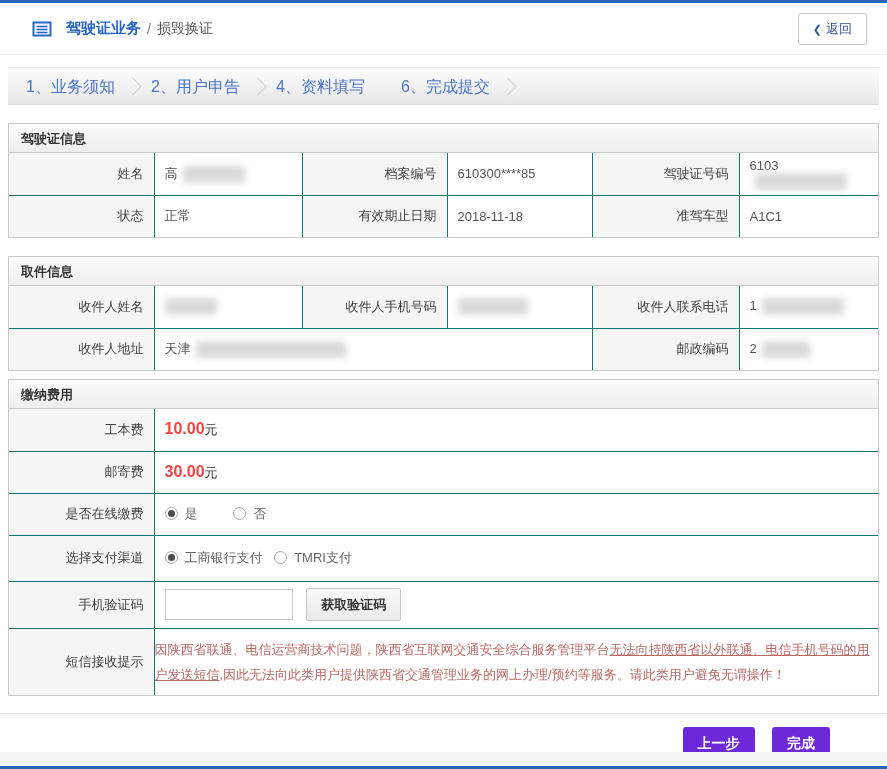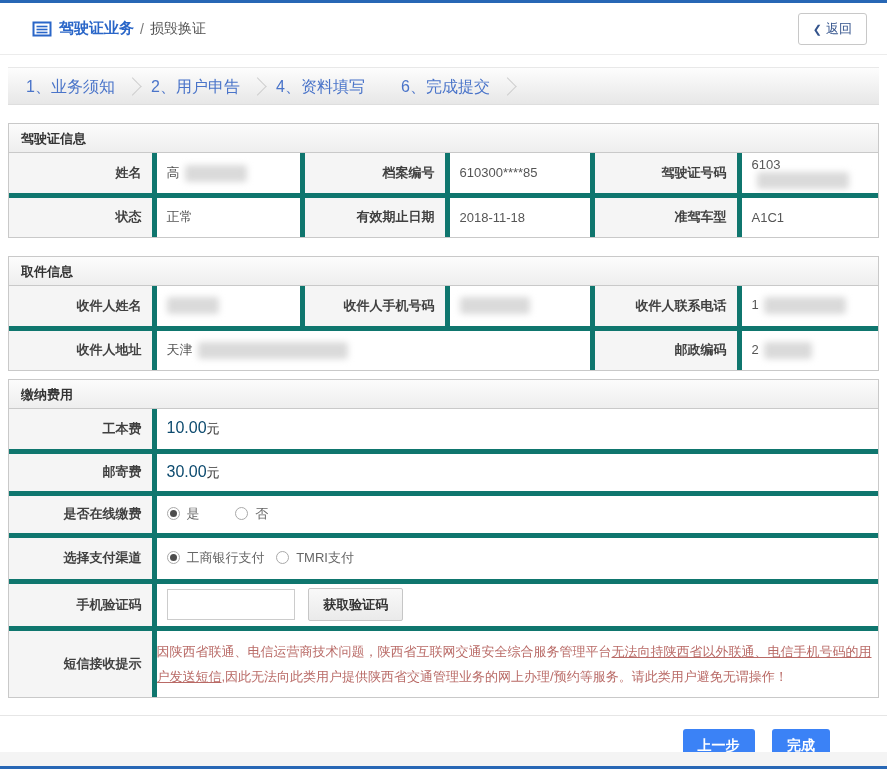--- a/index.html
+++ b/index.html
@@ -6,63 +6,63 @@
   html,body { background:#fff; }
   .page {
     width: 887px; height: 769px; position: relative; overflow: hidden;
     background: #fff;
     font-family: "Liberation Sans", "DejaVu Sans", sans-serif;
   }
   .topline { height: 3px; background: #2767b5; }
   
   .header { height: 52px; display: flex; align-items: center; padding: 0 8px; border-bottom: 1px solid #ececec; background: #fff; }
   .hicon { margin: 0 7px 0 24px; display: inline-flex; }
-  .htitle { font-size: 15px; font-weight: bold; color: #2a66c8; }
+  .htitle { font-size: 15px; font-weight: bold; color: #2a66c8; margin-left: 7px; }
   .hsep { color: #777; font-size: 14px; margin: 0 6px; }
   .hsub { color: #555; font-size: 14px; }
   .back-btn { margin-left: auto; margin-right: 12px; padding: 6px 14px; border: 1px solid #c8c8c8; border-radius: 3px; background: #fff; font-size: 13px; color: #33538c; cursor: pointer; font-family: inherit; }
   .back-btn .chev { font-weight: bold; margin-right: 4px; font-size: 11px; }
   
   .steps { margin: 12px 8px 0; height: 38px; display: flex;
     background: linear-gradient(#fdfdfd, #e7e7e7);
     border-top: 1px solid #e8e8e8; border-bottom: 1px solid #dedede; position: relative; }
   .step { width: 125px; line-height: 38px; text-align: center; font-size: 16px; font-weight: normal; color: #4a74c9; position: relative; cursor: pointer; }
   .step .sep-chev { position: absolute; right: -6px; top: 12px; width: 13px; height: 13px; border-top: 1px solid #cfcfcf; border-right: 1px solid #cfcfcf; transform: rotate(45deg); }
   .step.active { background: #3f7dea; color: #fff; z-index: 2; }
   .step.active::after { content: ""; position: absolute; left: 100%; top: 0; width: 0; height: 0;
     border-top: 19px solid transparent; border-bottom: 19px solid transparent; border-left: 10px solid #3f7dea; }
   
   .section { margin: 18px 8px 0; border: 1px solid #c9c9c9; background: #fff; }
   .section.tight { margin-top: 8px; }
   .sec-header { height: 29px; line-height: 29px; padding: 0 12px; background: linear-gradient(#fcfcfc, #eeeeee); border-bottom: 1px solid #c9c9c9; font-size: 13px; font-weight: bold; color: #333; }
   table { width: 100%; border-collapse: collapse; table-layout: fixed; }
-  td { border: 5px solid #0f766e; height: 42px; padding: 0 10px; font-size: 13px; overflow: hidden; vertical-align: middle; }
+  td { border: 1px solid #0f766e; height: 42px; padding: 0 10px; font-size: 13px; overflow: hidden; vertical-align: middle; }
   tr td:first-child { border-left: none; }
   tr td:last-child { border-right: none; }
   tr:first-child td { border-top: none; }
   tr:last-child td { border-bottom: none; }
-  td.lbl { background: #f5f5f5; text-align: right; font-weight: bold; color: #404040; }
+  td.lbl { background: #f5f5f5; text-align: right; font-weight: normal; color: #404040; }
   td.val { color: #555; background: #fff; }
   .blur { display: inline-block; height: 17px; border-radius: 3px; background: #dadada; filter: blur(3px); vertical-align: middle; margin-left: 5px; }
   
-  .fee-amt { color: #0c4a6e; font-weight: normal; font-size: 16px; }
+  .fee-amt { color: #ef4444; font-weight: bold; font-size: 16px; }
   .fee-unit { color: #333; font-size: 13px; }
   .radio { display: inline-block; width: 13px; height: 13px; border: 1px solid #a9a9a9; border-radius: 50%; background: #fff; vertical-align: -2px; margin-right: 7px; cursor: pointer; }
   .radio .dot { display: none; }
   .radio.sel .dot { display: block; width: 7px; height: 7px; border-radius: 50%; background: #4d4d4d; margin: 2px; }
   .opt-label { color: #666; font-size: 13px; margin-right: 32px; }
   .code-input { width: 128px; height: 31px; border: 1px solid #ccc; margin-right: 10px; padding: 0 6px; font-size: 13px; vertical-align: middle; font-family: inherit; }
   .code-btn { height: 33px; padding: 0 14px; background: linear-gradient(#f9f9f9, #eaeaea); border: 1px solid #c6c6c6; font-size: 13px; font-weight: bold; color: #333; cursor: pointer; border-radius: 2px; vertical-align: middle; font-family: inherit; }
   td.notice-cell { padding: 8px 0; }
   .notice { color: #b96a66; line-height: 25px; font-size: 13px; }
   .notice .ul { text-decoration: underline; }
   
   .footer-divider { margin-top: 17px; border-top: 1px solid #e6e6e6; }
   .footer-btns { text-align: right; padding: 13px 57px 0 0; }
-  .btn-primary { display: inline-block; background: #3b82f6; color: #fff; border: none; border-radius: 3px; font-size: 14px; font-weight: bold; padding: 8px 15px; margin-left: 13px; cursor: pointer; font-family: inherit; }
+  .btn-primary { display: inline-block; background: #6d28d9; color: #fff; border: none; border-radius: 3px; font-size: 14px; font-weight: bold; padding: 8px 15px; margin-left: 13px; cursor: pointer; font-family: inherit; }
   .bottom-strip { position: absolute; left: 0; right: 0; bottom: 3px; height: 14px; background: #f4f4f4; }
   .bottom-line { position: absolute; left: 0; right: 0; bottom: 0; height: 3px; background: #2767b5; }
 </style>
 </head>
 <body>
 
 <div class="page">
   <div class="topline"></div>
 
   <div class="header">

